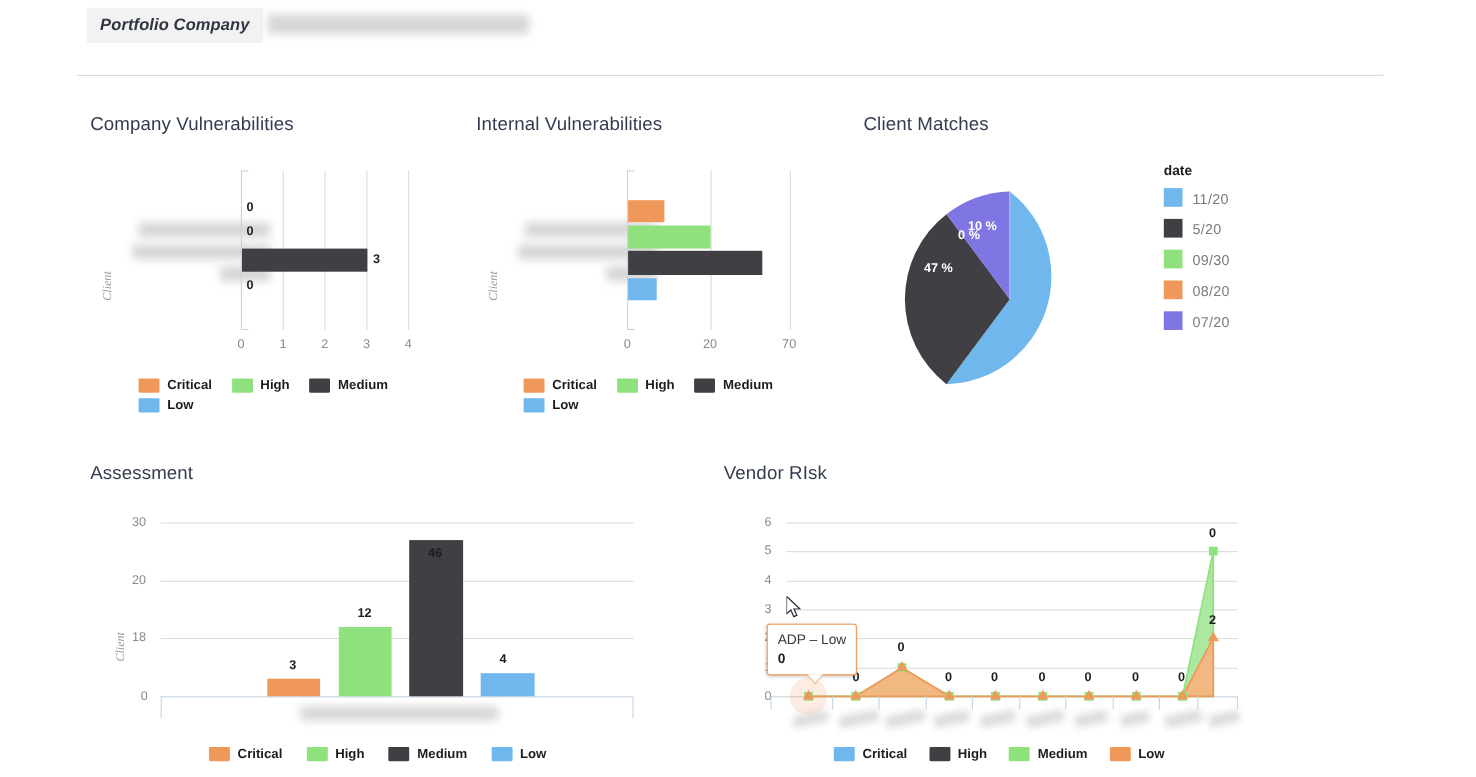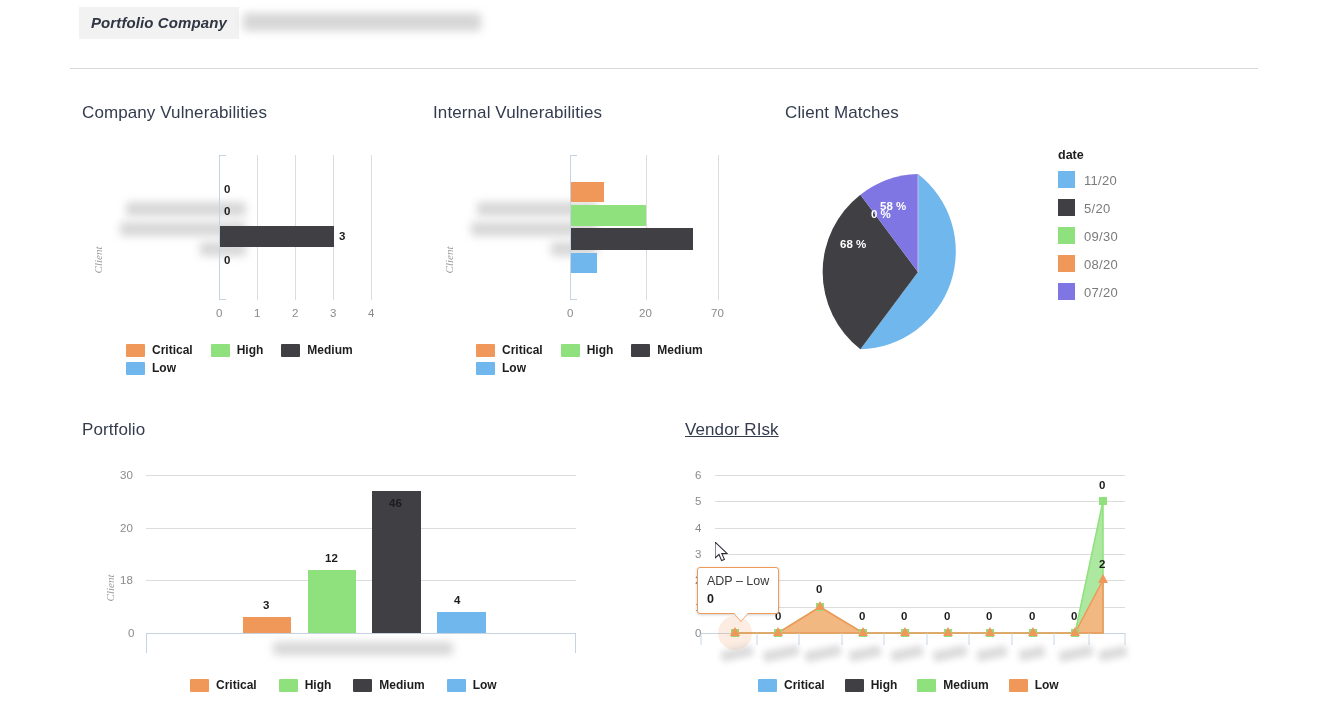--- a/index.html
+++ b/index.html
@@ -190,23 +190,23 @@
   <svg width="200" height="200" viewBox="0 0 200 200">
 
     <path d="M100,100 L100,2 A98,98 0 0,1 42.4,177.3 Z" fill="#6fb7ed"></path>
 
     <path d="M100,100 L42.4,177.3 A98,98 0 0,1 42.4,22.7 Z" fill="#3f3f44"></path>
 
     <path d="M100,100 L42.4,22.7 A98,98 0 0,1 100,2 Z" fill="#7f76e3"></path>
     <line x1="100" y1="2" x2="100" y2="100" stroke="#c9b9e8" stroke-width="1"></line>
   </svg>
   <div class="pie-pct" style="left:140px;top:115px;">60 %</div>
-  <div class="pie-pct" style="left:22px;top:66px;">68 %</div>
+  <div class="pie-pct" style="left:22px;top:66px;">47 %</div>
   <div class="pie-pct" style="left:53px;top:36px;">0 %</div>
-  <div class="pie-pct" style="left:62px;top:28px;">58 %</div>
+  <div class="pie-pct" style="left:62px;top:28px;">10 %</div>
 </div>
 <div class="pie-legend">
   <div class="pie-legend-title">date</div>
   <div class="pie-legend-row">
     <span class="pie-swatch" style="background:#6fb7ed"></span>
     <span class="pie-legend-lbl">11/20</span>
   </div>
   <div class="pie-legend-row">
     <span class="pie-swatch" style="background:#3f3f44"></span>
     <span class="pie-legend-lbl">5/20</span>
@@ -219,21 +219,21 @@
     <span class="pie-swatch" style="background:#f0975a"></span>
     <span class="pie-legend-lbl">08/20</span>
   </div>
   <div class="pie-legend-row">
     <span class="pie-swatch" style="background:#7f76e3"></span>
     <span class="pie-legend-lbl">07/20</span>
   </div>
 </div>
 
 <div class="panel" style="left:82px;top:420px;">
-  <div class="panel-title">Portfolio</div>
+  <div class="panel-title">Assessment</div>
 </div>
 <div class="panel" style="left:82px;top:458px;width:500px;height:200px;">
   <div class="axis-label" style="position:absolute;left:22px;top:130px;transform:rotate(-90deg) translate(-50%,0);transform-origin:left top;white-space:nowrap;">Client</div>
 
   <div class="gridline" style="left:64px;top:17px;width:430px;height:1px;"></div>
   <div class="gridline" style="left:64px;top:70px;width:430px;height:1px;"></div>
   <div class="gridline" style="left:64px;top:122px;width:430px;height:1px;"></div>
   <div class="axisline" style="left:64px;top:175px;width:430px;height:1px;"></div>
   <div class="axisline" style="left:64px;top:175px;width:1px;height:20px;"></div>
   <div class="axisline" style="left:493px;top:175px;width:1px;height:20px;"></div>
@@ -267,21 +267,21 @@
   <div class="legend-item">
     <span class="swatch" style="background:#3f3f44"></span>
     <span class="legend-lbl">Medium</span>
   </div>
   <div class="legend-item">
     <span class="swatch" style="background:#6fb7ed"></span>
     <span class="legend-lbl">Low</span>
   </div>
 </div>
 
-<div class="panel" style="left:685px;top:420px;text-decoration:underline;">
+<div class="panel" style="left:658px;top:420px;">
   <div class="panel-title">Vendor RIsk</div>
 </div>
 <div class="panel" style="left:685px;top:458px;width:450px;height:200px;">
 
   <div class="gridline" style="left:30px;top:17px;width:410px;height:1px;"></div>
   <div class="gridline" style="left:30px;top:43px;width:410px;height:1px;"></div>
   <div class="gridline" style="left:30px;top:70px;width:410px;height:1px;"></div>
   <div class="gridline" style="left:30px;top:96px;width:410px;height:1px;"></div>
   <div class="gridline" style="left:30px;top:122px;width:410px;height:1px;"></div>
   <div class="gridline" style="left:30px;top:149px;width:410px;height:1px;"></div>

